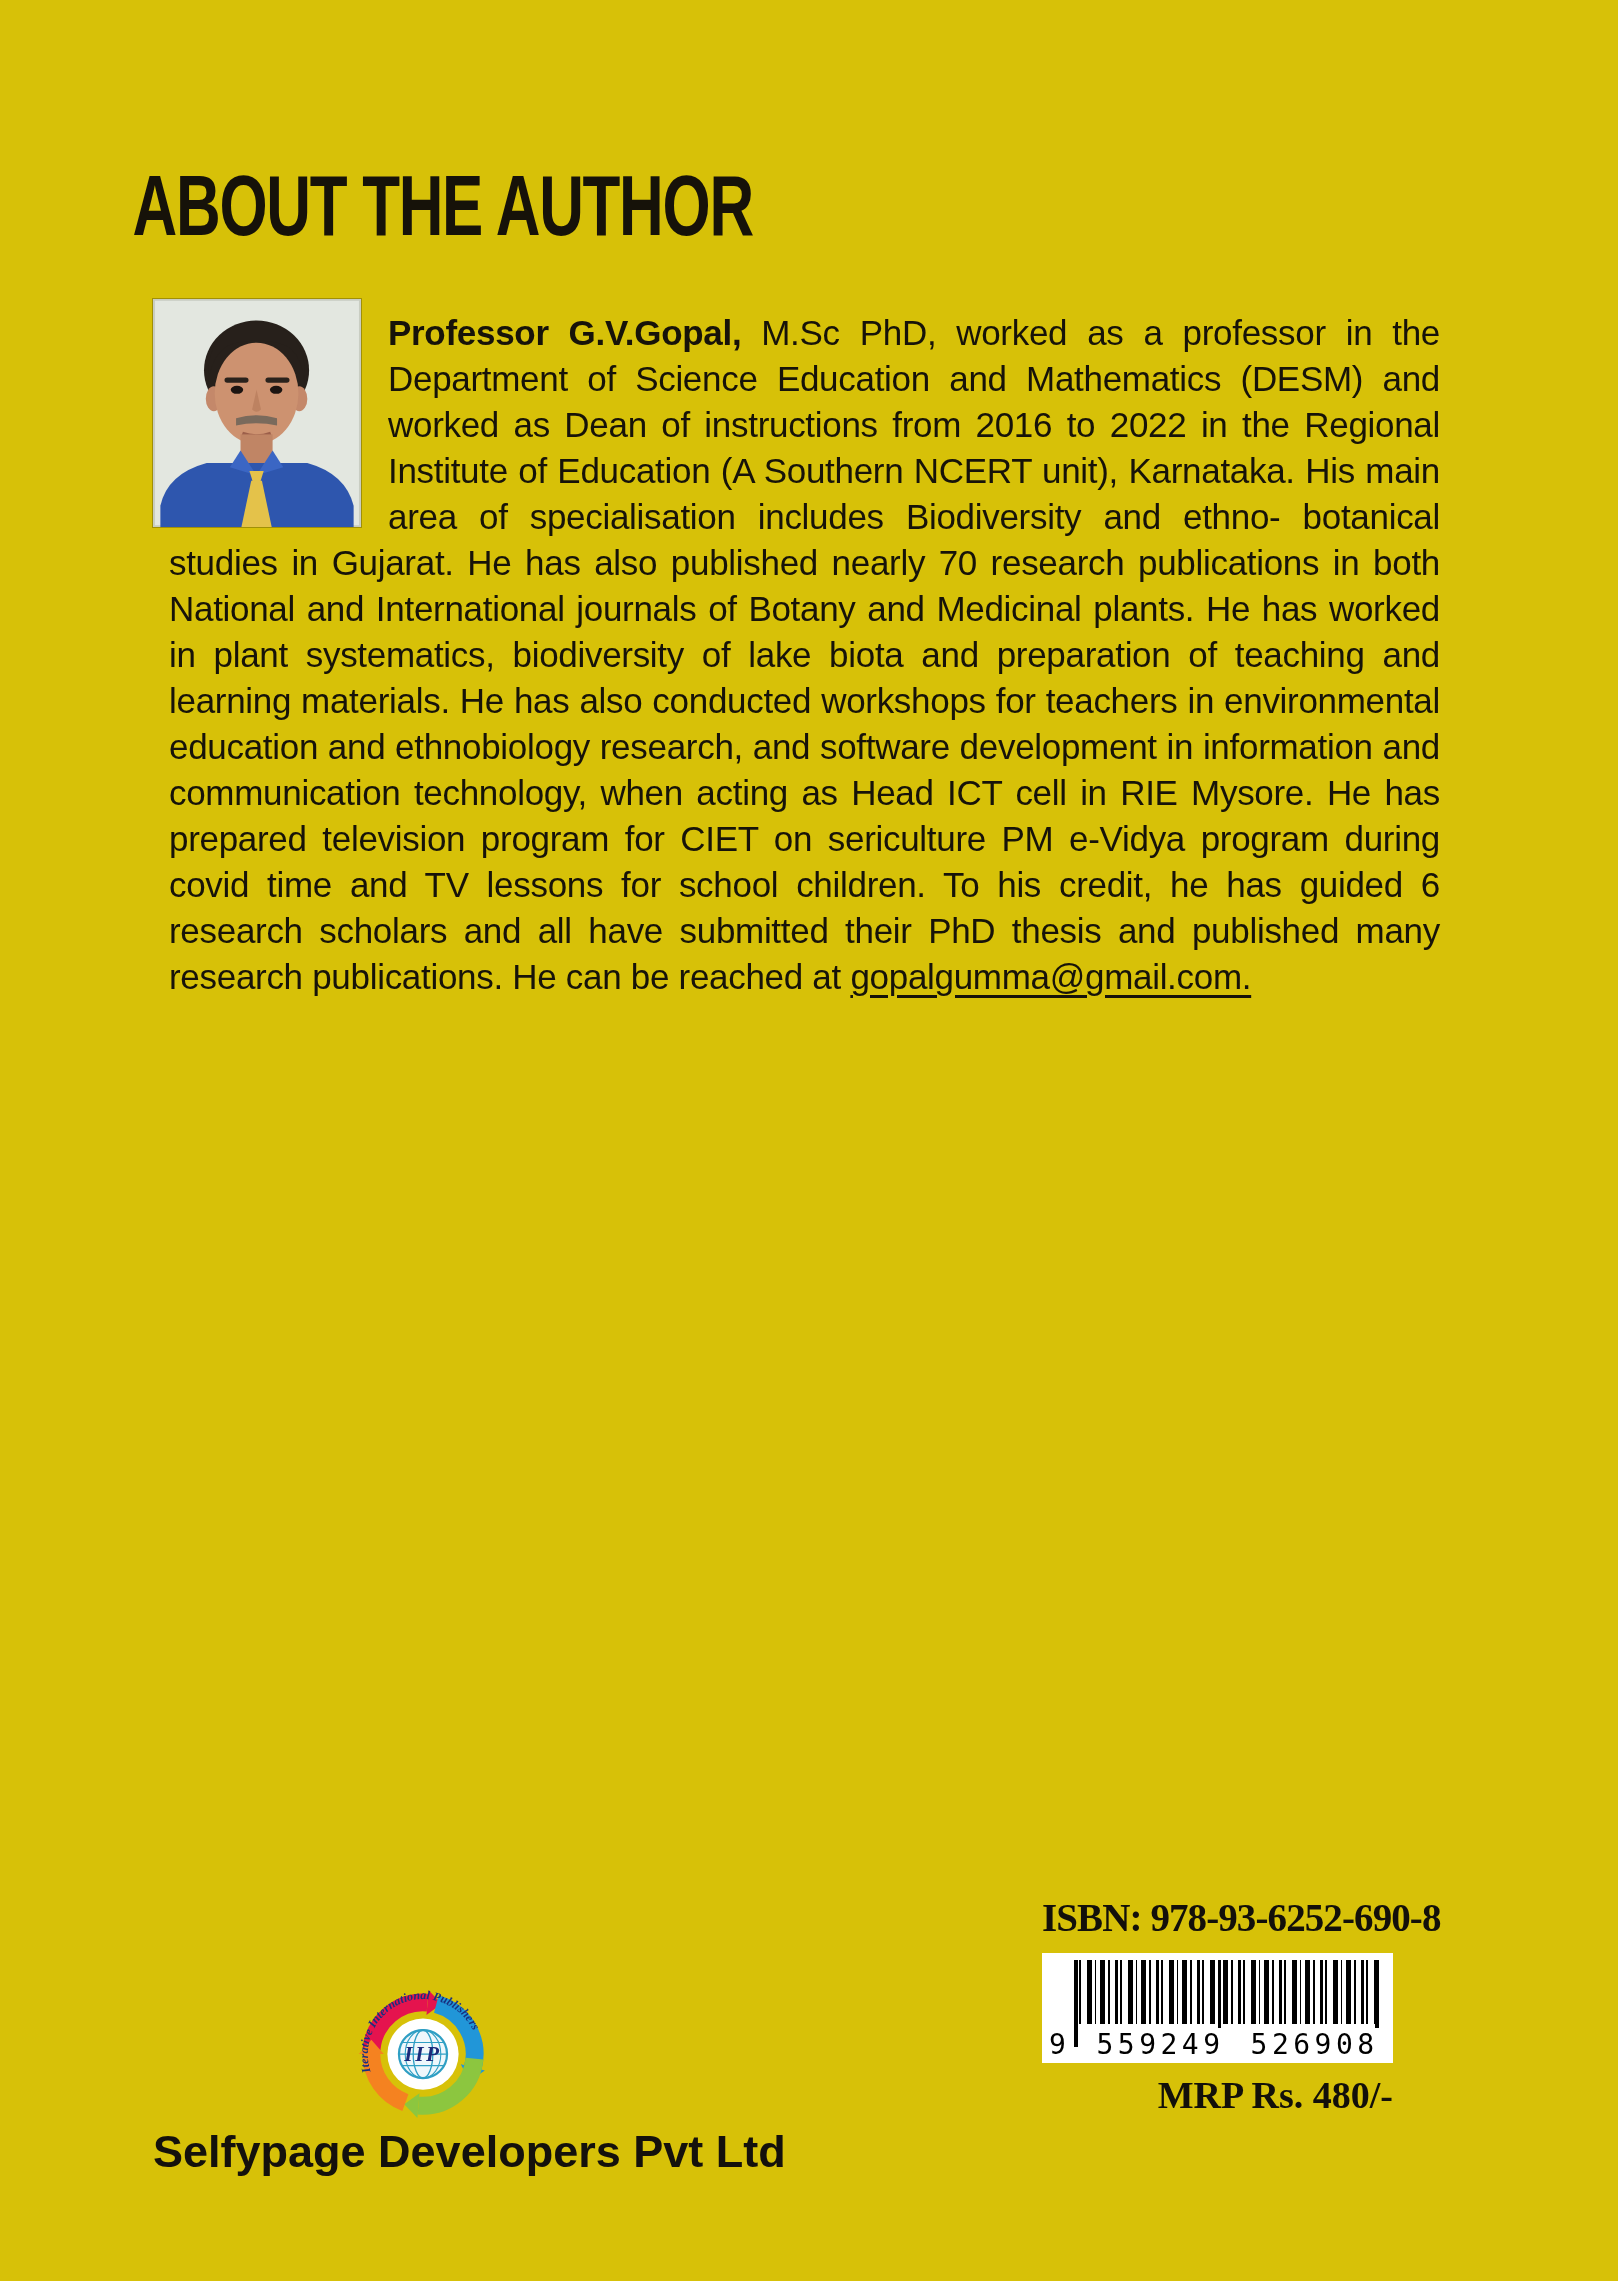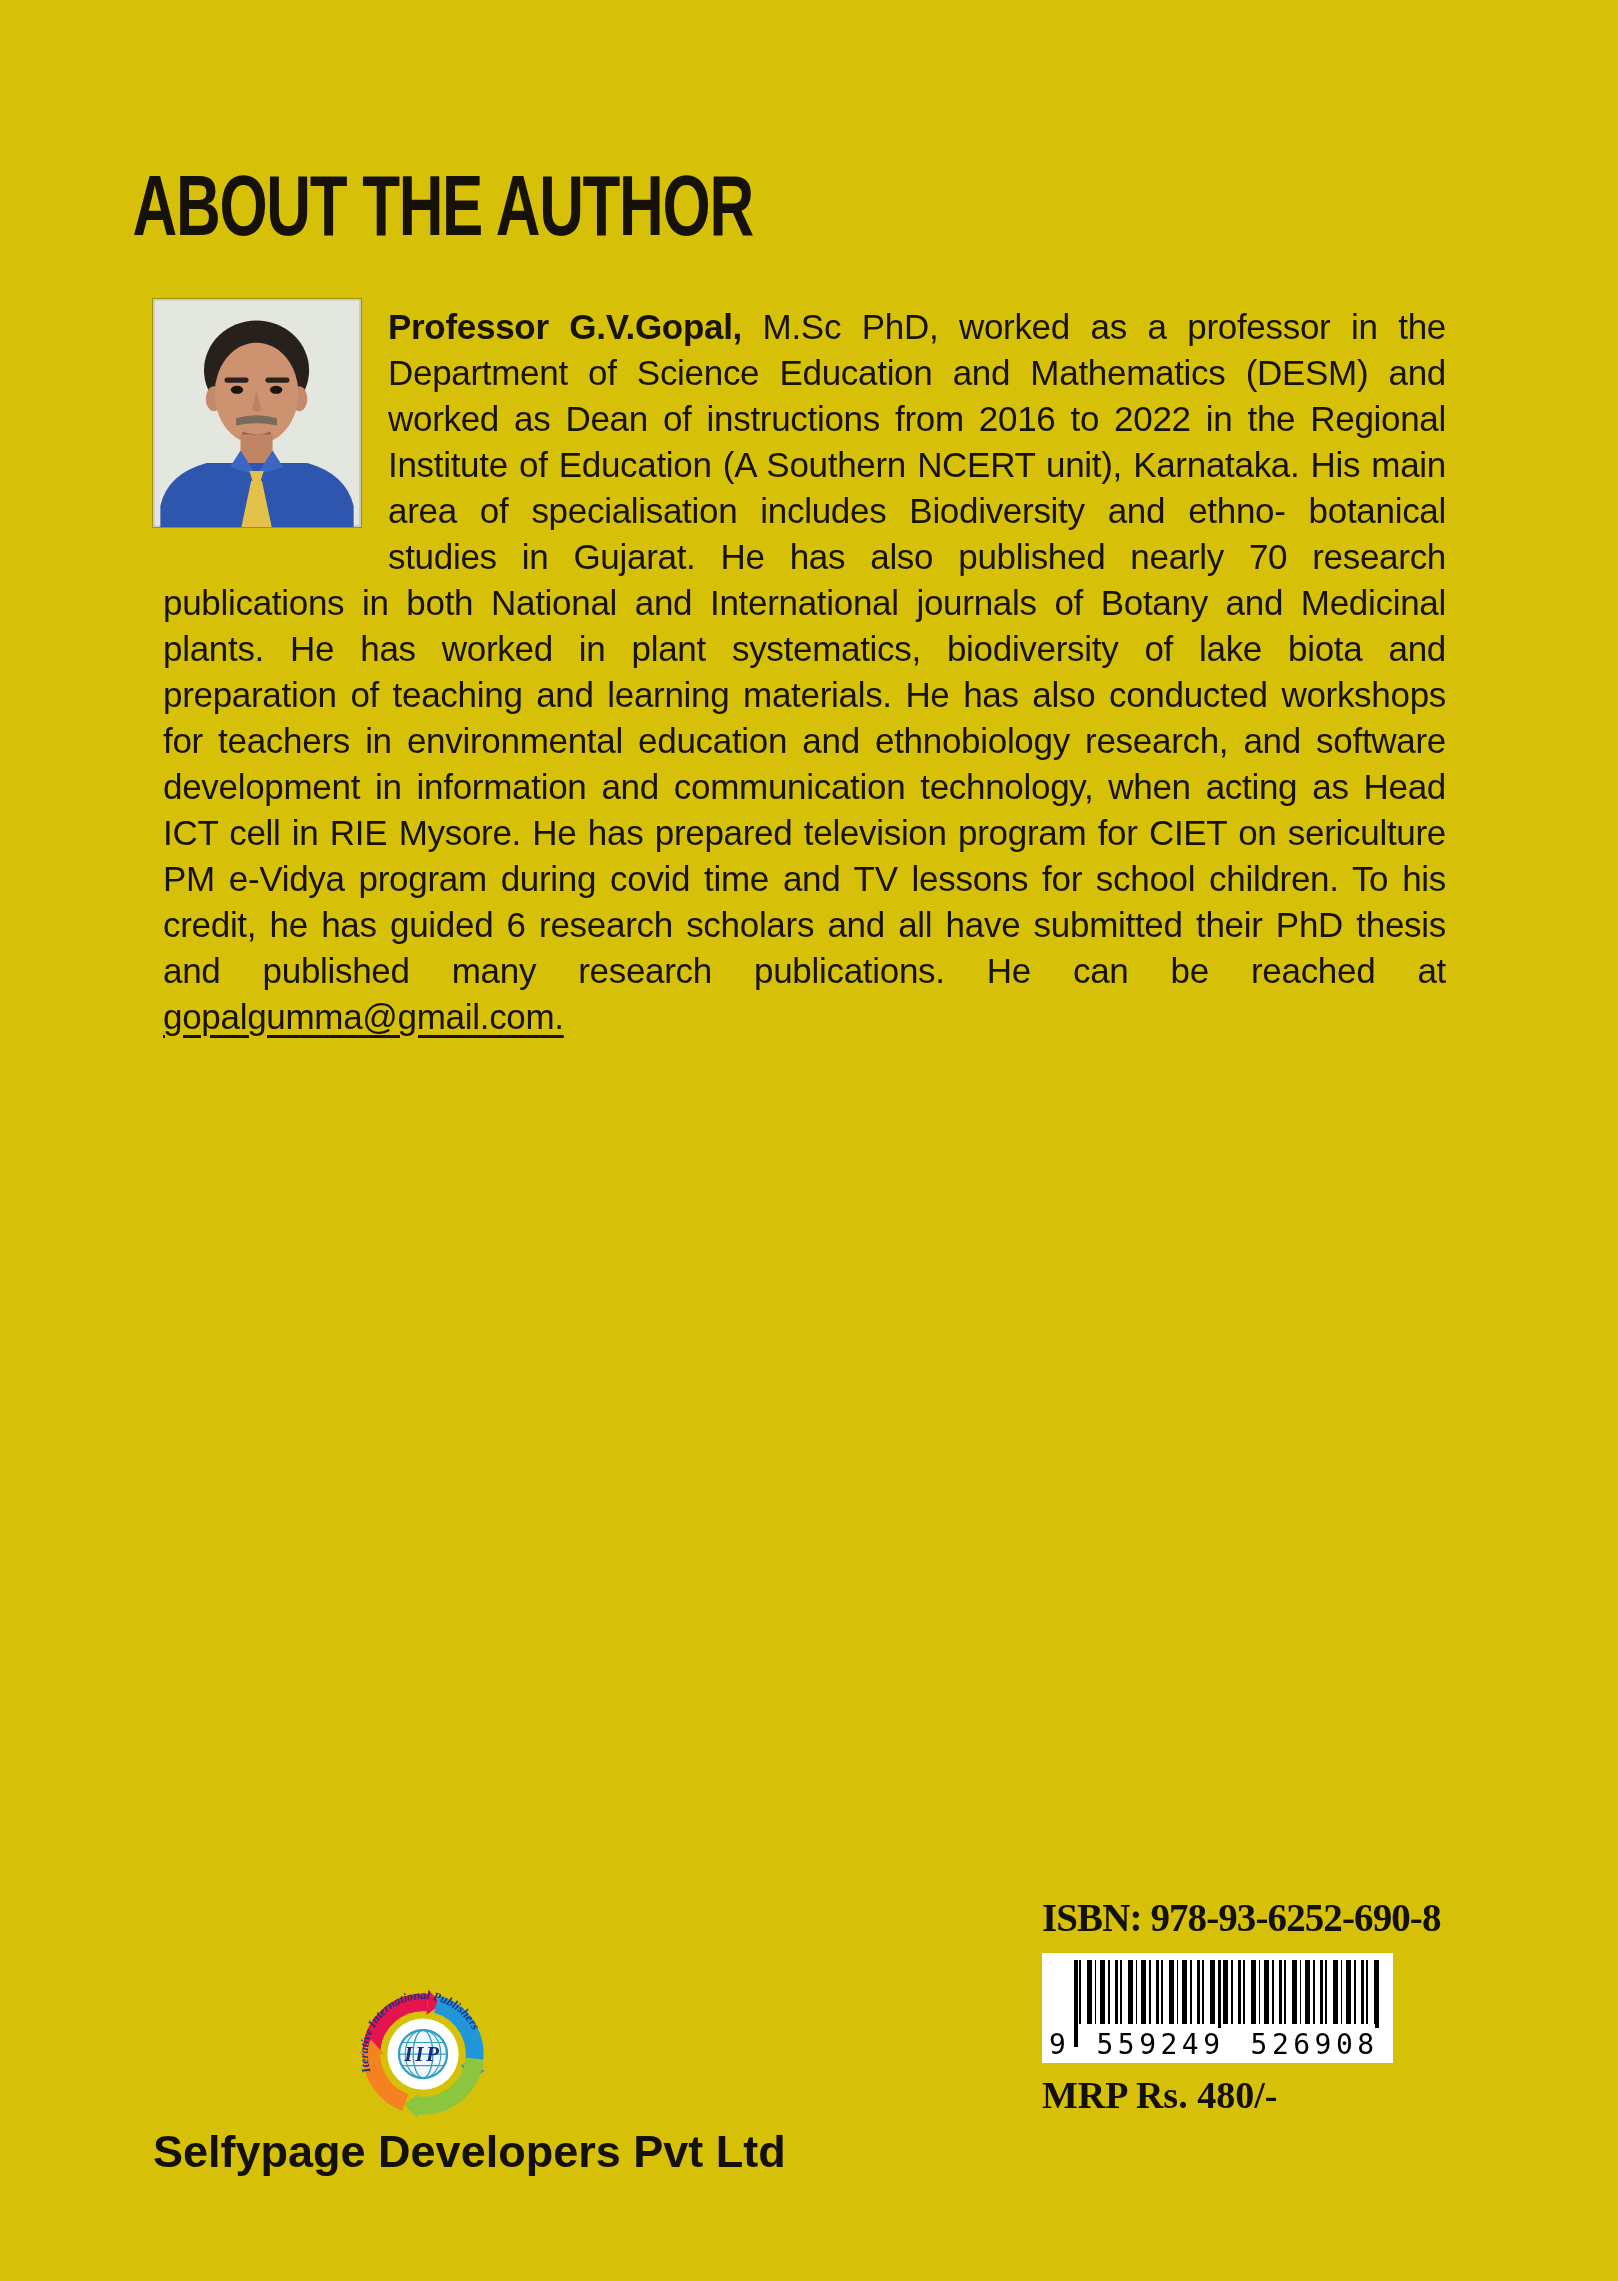--- a/index.html
+++ b/index.html
@@ -30,21 +30,21 @@
   }
   .photo{
     float:left;
     width:208px;height:228px;
     margin:5.3px 27px 9px 0;
     outline:0.9px solid rgba(0,0,0,.25);
     background:#e3e7e0;
   }
   .photo svg{display:block;width:100%;height:100%;}
   .bio p{
-    margin:10px;
+    margin:16px;
     text-align:justify;
     font-size:35px;line-height:46px;
     letter-spacing:-0.3px;
     color:#171309;
   }
   .bio p strong{font-weight:bold;}
   .email{
     text-decoration:underline;
     text-decoration-thickness:2.7px;
     text-underline-offset:6.2px;
@@ -78,21 +78,21 @@
   .guard.g3{right:14.3px;}
   .digits{
     position:absolute;left:5.3px;right:12.5px;bottom:1.8px;
     display:flex;justify-content:space-between;
     font-family:"DejaVu Sans Mono", monospace;
     font-size:28px;letter-spacing:4.5px;color:#000;
     background:transparent;
   }
   .digits span{background:#fff;padding:0 1.8px;}
   .mrp{
-    width:351px;text-align:left;margin-top:10.7px;
+    width:351px;text-align:right;margin-top:10.7px;
     font-family:"Liberation Serif", serif;
     font-weight:bold;font-size:38px;color:#13100a;
   }
   
   .logo{position:absolute;left:350px;top:1972px;width:146px;height:157px;font-style:italic;}
   .logo svg{display:block;width:100%;height:100%;}
   .publisher{
     position:absolute;left:153px;top:2126px;
     font-size:45px;font-weight:bold;letter-spacing:0;
     color:#14110c;white-space:nowrap;text-align:center;

